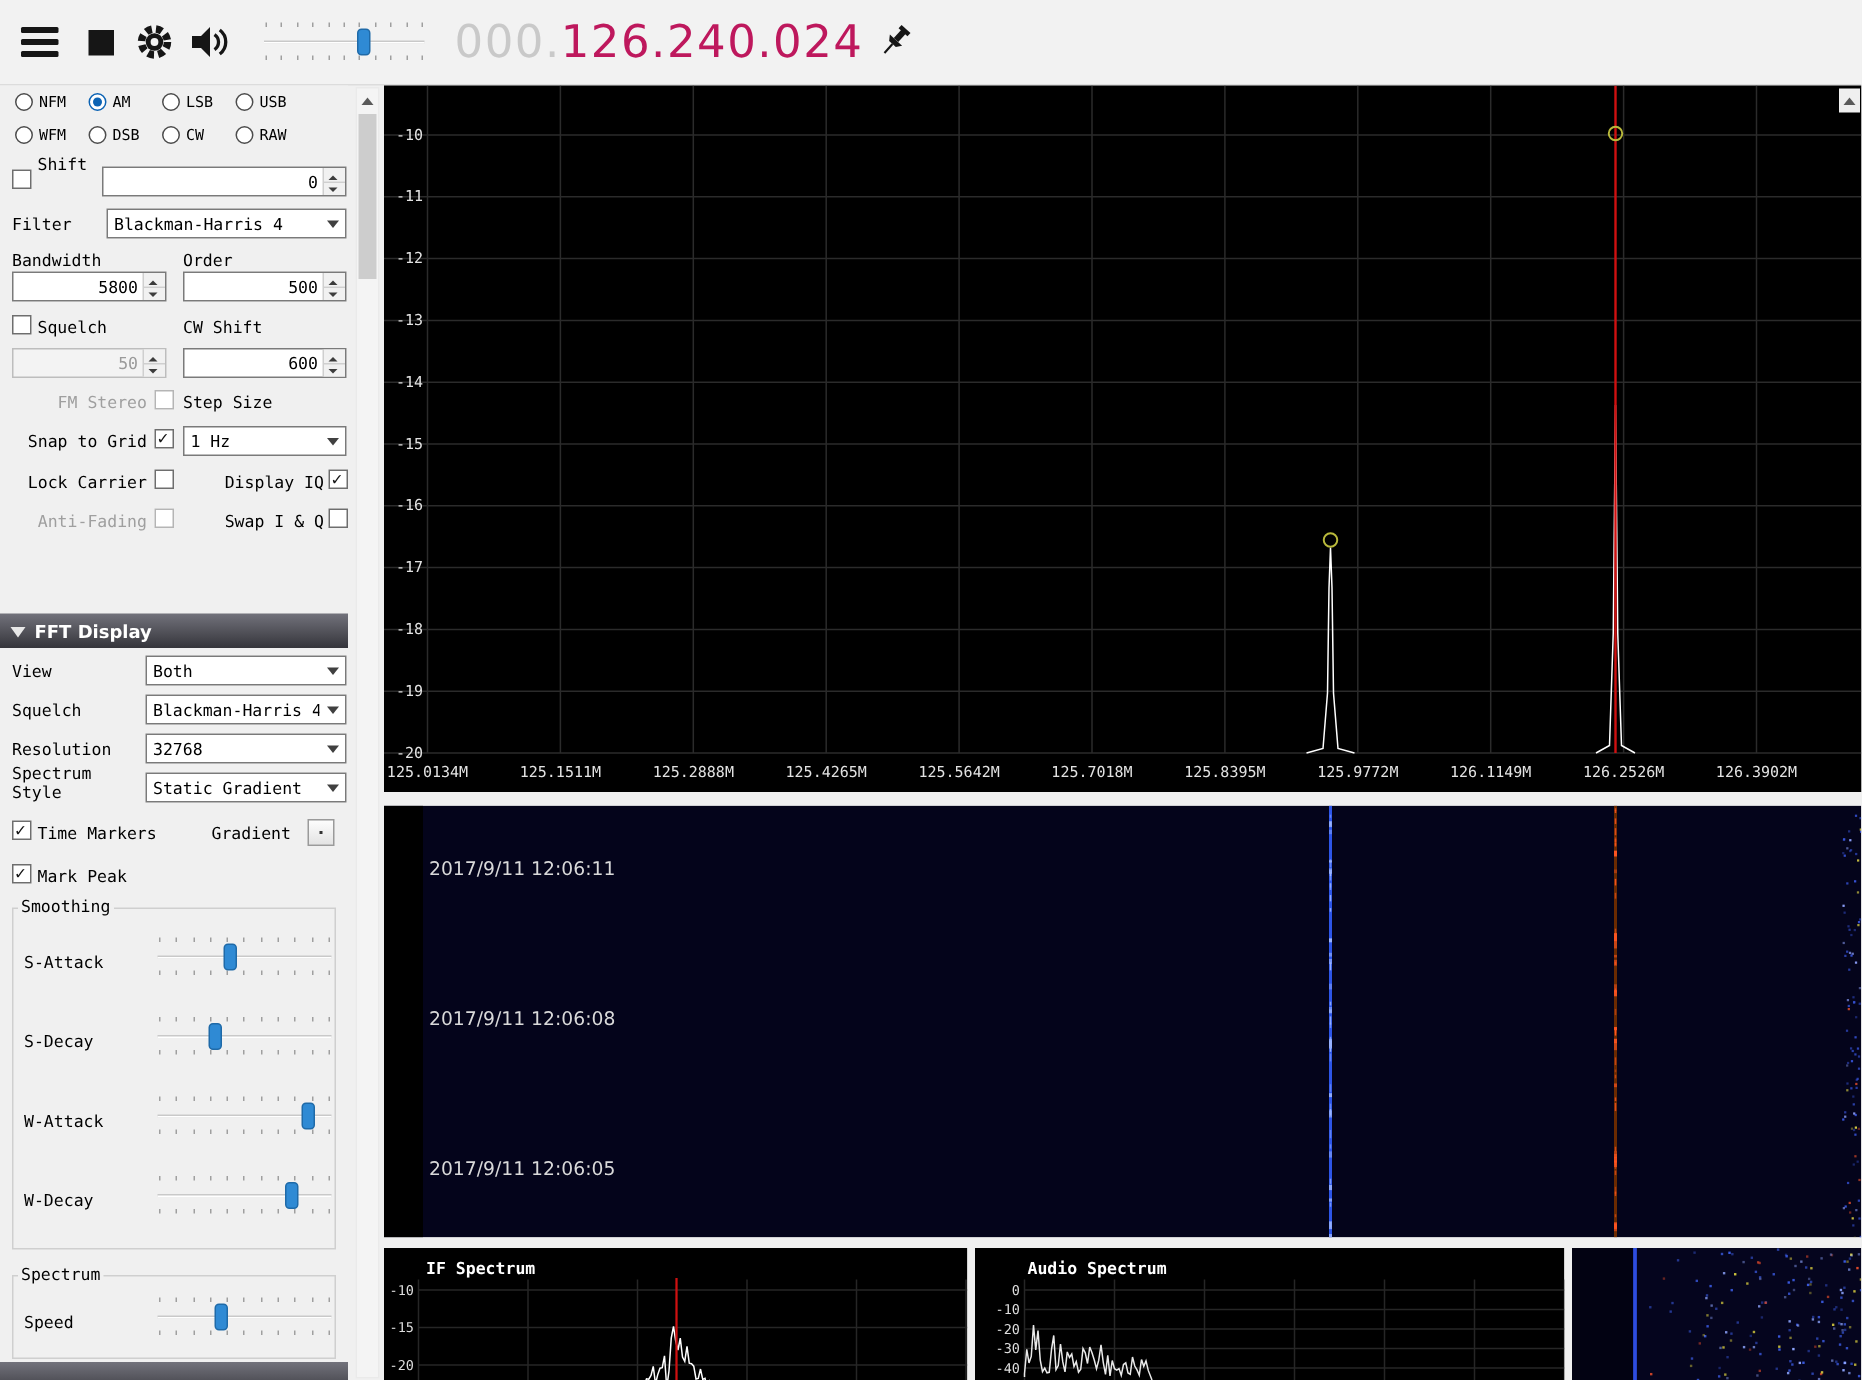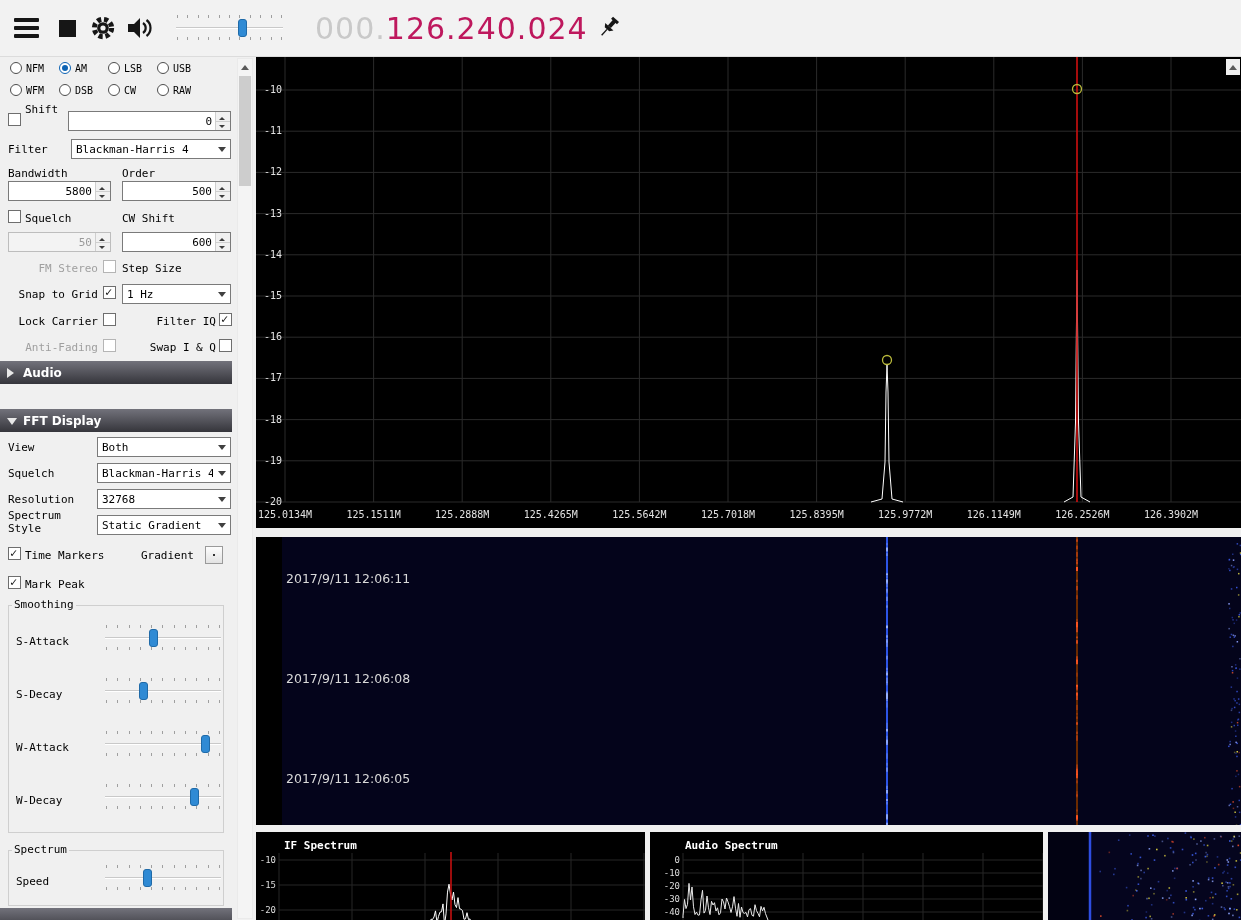--- a/index.html
+++ b/index.html
@@ -5,21 +5,21 @@
   *{box-sizing:border-box;margin:0;padding:0}
   html,body{width:1241px;height:920px;overflow:hidden}
   body{background:#f0f0f0;font-family:"DejaVu Sans Mono",monospace;font-size:11px;color:#000;position:relative}
   
   .toolbar{position:absolute;left:0;top:0;width:1241px;height:57px;background:#f2f2f2;border-bottom:1px solid #dcdcdc;display:flex;align-items:center}
   .burger{margin-left:14px;display:flex;flex-direction:column;gap:4px;cursor:pointer}
   .burger i{width:25px;height:4px;background:#161616;border-radius:1px}
   .stopbtn{margin-left:20px;width:17px;height:17px;background:#161616;cursor:pointer}
   .toolicon{margin-left:14px;cursor:pointer;display:flex;align-items:center}
   .vol{margin-left:18px;width:115px}
-  .freq{margin-left:28px;font-family:"DejaVu Sans",sans-serif;font-size:30px;letter-spacing:1px;white-space:nowrap;display:flex;align-items:baseline}
+  .freq{margin-left:16px;font-family:"DejaVu Sans",sans-serif;font-size:30px;letter-spacing:1px;white-space:nowrap;display:flex;align-items:baseline}
   .freq .dim{color:#c9c9c9}
   .freq .lit{color:#be185d}
   
   .tickslider{position:relative;height:26px}
   .ticks{display:flex;justify-content:space-between;height:4px;padding:0 5px}
   .ticks i{width:1px;height:3px;background:#9f9f9f}
   .strack{position:relative;height:18px;margin:0 1px}
   .strack::before{content:"";position:absolute;left:3px;right:3px;top:8px;height:1px;background:#c9c9c9;border-bottom:1px solid #fff}
   .sthumb{position:absolute;top:0;width:9px;height:18px;background:#2f8ad4;border:1px solid #1f6aa8;border-radius:3px}
   
@@ -236,32 +236,28 @@
 
   <span class="lbl r" style="left:8px;top:231px;width:90px">Snap to Grid</span>
   <span class="cb checked" style="left:103px;top:229px"></span>
   <div class="combo" style="left:122px;top:227px;width:109px">
     <span class="cval">1 Hz</span>
       <span class="carr"></span>
   </div>
 
   <span class="lbl r" style="left:8px;top:258px;width:90px">Lock Carrier</span>
   <span class="cb" style="left:103px;top:256px"></span>
-  <span class="lbl r" style="left:136px;top:258px;width:80px">Filter IQ</span>
+  <span class="lbl r" style="left:136px;top:258px;width:80px">Display IQ</span>
   <span class="cb checked" style="left:219px;top:256px"></span>
 
   <span class="lbl r gray" style="left:8px;top:284px;width:90px">Anti-Fading</span>
   <span class="cb gray" style="left:103px;top:282px"></span>
   <span class="lbl r" style="left:136px;top:284px;width:80px">Swap I &amp; Q</span>
   <span class="cb" style="left:219px;top:282px"></span>
 
-  <div class="phead" style="top:304px">
-    <span class="par right"></span>
-    <span>Audio</span>
-  </div>
   <div class="phead" style="top:352px">
     <span class="par down"></span>
     <span>FFT Display</span>
   </div>
 
   <span class="lbl" style="left:8px;top:384px">View</span>
   <div class="combo" style="left:97px;top:380px;width:134px">
     <span class="cval">Both</span>
       <span class="carr"></span>
   </div>

